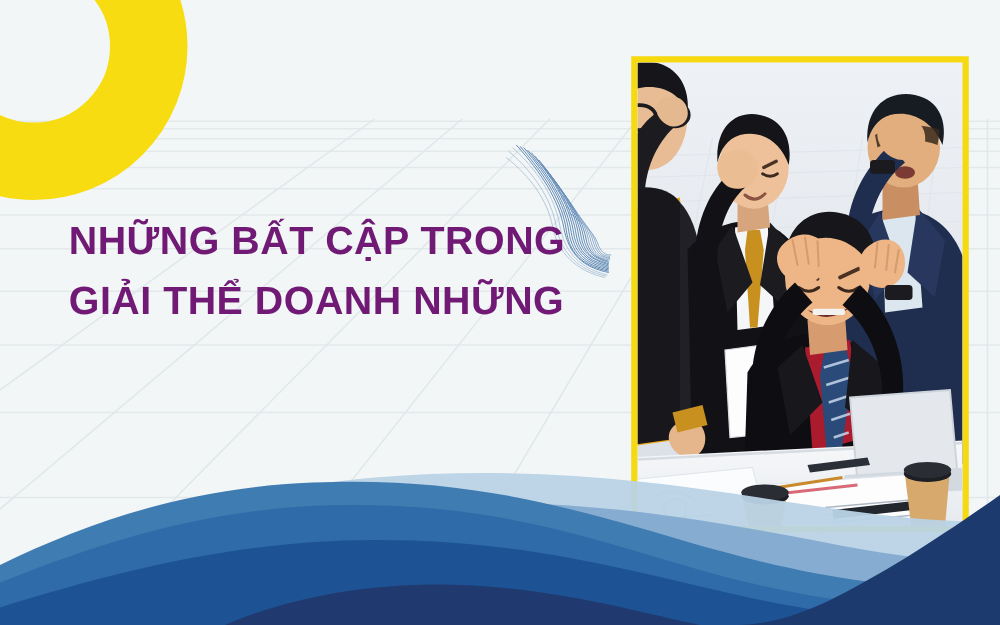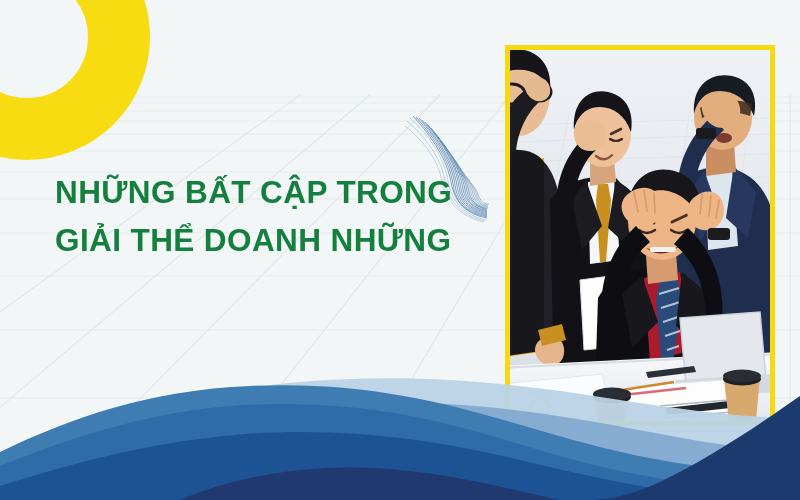--- a/index.html
+++ b/index.html
@@ -38,21 +38,21 @@
     border: 62px solid #f8dc12;
     box-sizing: border-box;
   }
 
   
   .headline {
     position: absolute;
     left: 55px;
     top: 168px;
     width: 420px;
-    color: #15803d;
+    color: #701a75;
     font-family: "Liberation Sans", sans-serif;
     font-weight: bold;
     font-size: 31.5px;
     line-height: 48px;
     letter-spacing: 0.4px;
     white-space: nowrap;
   }
   .headline .hl-line { display: block; }
 
   

